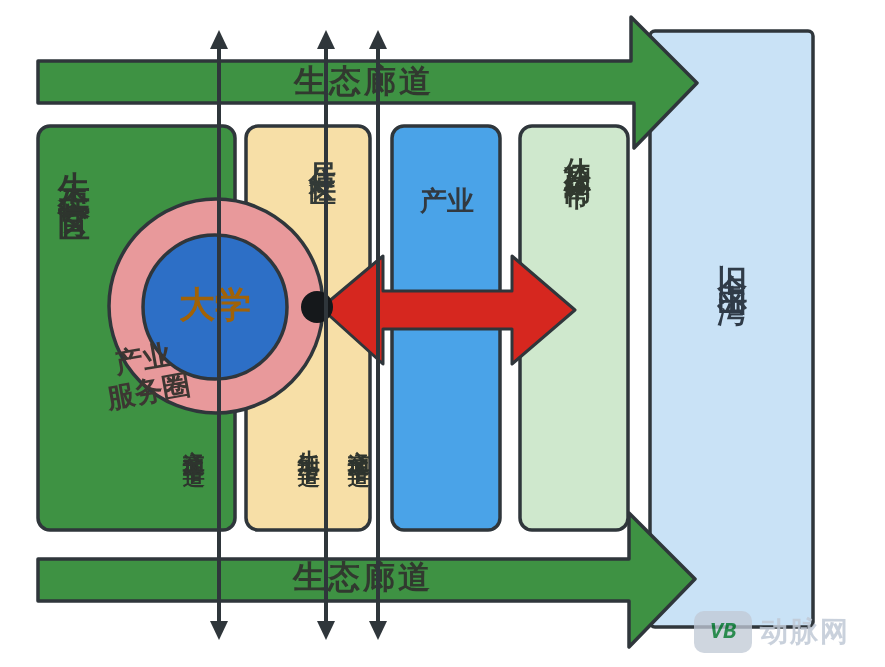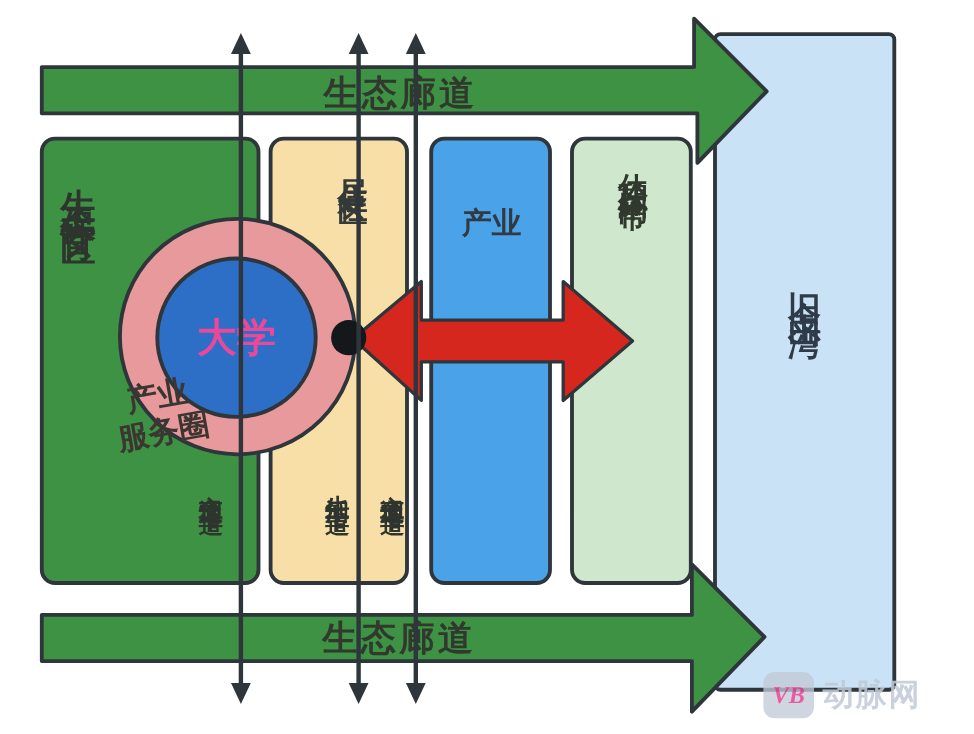--- a/index.html
+++ b/index.html
@@ -1,45 +1,45 @@
 <!DOCTYPE html>
 <html><head>
 <meta charset="utf-8">
 <style>
   html,body { margin:0; padding:0; background:#fff; }
   .canvas {
     position:relative; width:885px; height:667px; background:#ffffff;
-    overflow:hidden; font-family:Liberation Serif, serif;
+    overflow:hidden; font-family:Liberation Mono, monospace;
   }
   .layer { position:absolute; left:0; top:0; width:885px; height:667px; }
   .lbl {
     position:absolute; font-weight:bold; color:#333a37;
     transform:translateX(-50%); white-space:nowrap; line-height:1.15;
     text-align:center; z-index:5;
   }
   .vt { writing-mode:vertical-rl; text-orientation:upright; }
   .lbl-corridor   { font-size:32px; letter-spacing:3px; color:#31392f; }
   .lbl-conserve   { font-size:32px; letter-spacing:10px; color:#2e352e; }
   .lbl-resident   { font-size:27px; letter-spacing:6px; }
   .lbl-rd         { font-size:27px; line-height:33px; color:#323940; }
   .lbl-leisure    { font-size:27px; letter-spacing:6px; color:#31392f; }
   .lbl-bay        { font-size:30px; letter-spacing:10px; color:#2f3b48; }
-  .lbl-univ       { font-size:36px; color:#ec4899; }
+  .lbl-univ       { font-size:36px; color:#a16207; }
   .lbl-ring       { font-size:28px; line-height:33px; color:#3c3632;
                     transform:translateX(-50%) rotate(-10deg); }
   .lbl-social     { font-size:29px; letter-spacing:2px; color:#6e1a10; }
   .lbl-road       { font-size:22px; letter-spacing:4px; color:#2e342e; }
   .roads-layer { z-index:6; }
   .watermark {
     position:absolute; left:694px; top:611px; display:flex; align-items:center;
     gap:8px; z-index:8; opacity:0.9;
   }
   .wm-logo {
-    width:46px; height:42px; border-radius:10px;
-    background:rgba(193,201,214,0.85); color:#ec4899;
+    width:58px; height:42px; border-radius:10px;
+    background:rgba(193,201,214,0.85); color:#15803d;
     font-weight:bold; font-style:italic; font-size:22px;
     display:flex; align-items:center; justify-content:center;
   }
   .wm-text {
     font-size:28px; font-weight:bold; color:rgba(193,201,214,0.95);
     letter-spacing:2px;
   }
 </style>
 </head>
 <body>

